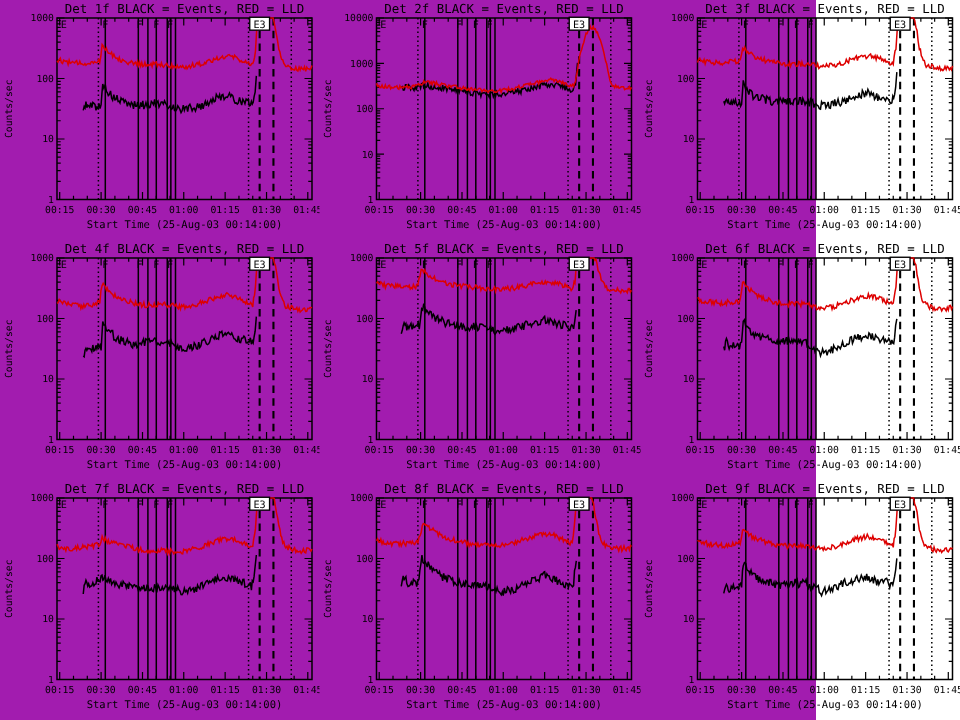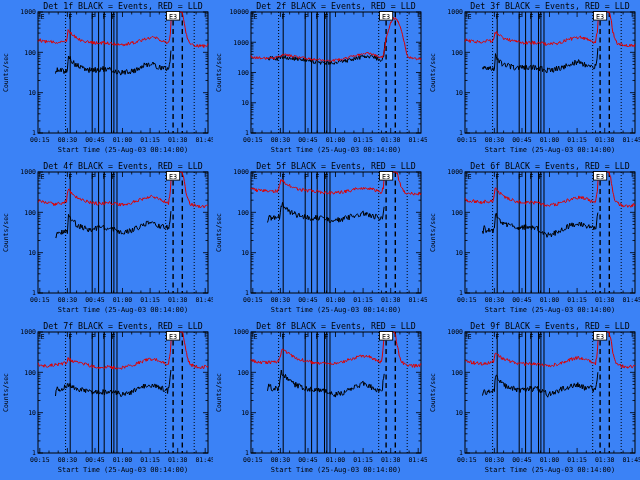--- a/index.html
+++ b/index.html
@@ -1,19 +1,19 @@
 <!DOCTYPE html>
 <html><head>
 <meta charset="utf-8">
 <style>
   html,body{margin:0;padding:0;background:#ffffff;}
   body{width:640px;height:480px;overflow:hidden;
        font-family:"DejaVu Sans Mono","Liberation Mono",monospace;}
   #figure{display:grid;grid-template-columns:repeat(3,213.33px);
-          grid-template-rows:repeat(3,160px);width:640px;height:480px;background:#3b82f6;}
+          grid-template-rows:repeat(3,160px);width:544px;height:480px;background:#a21caf;}
   svg{display:block;}
   text{fill:#000;}
 </style>
 </head>
 <body>
 
 <div id="figure">
     <svg width="213.33" height="160" viewBox="0 0 213.33 160">
       <text x="123" y="9" font-size="8.3" text-anchor="middle">Det 1f BLACK = Events, RED = LLD</text>
       <rect x="38" y="12" width="170" height="121" fill="none" stroke="#000" stroke-width="1"></rect>

